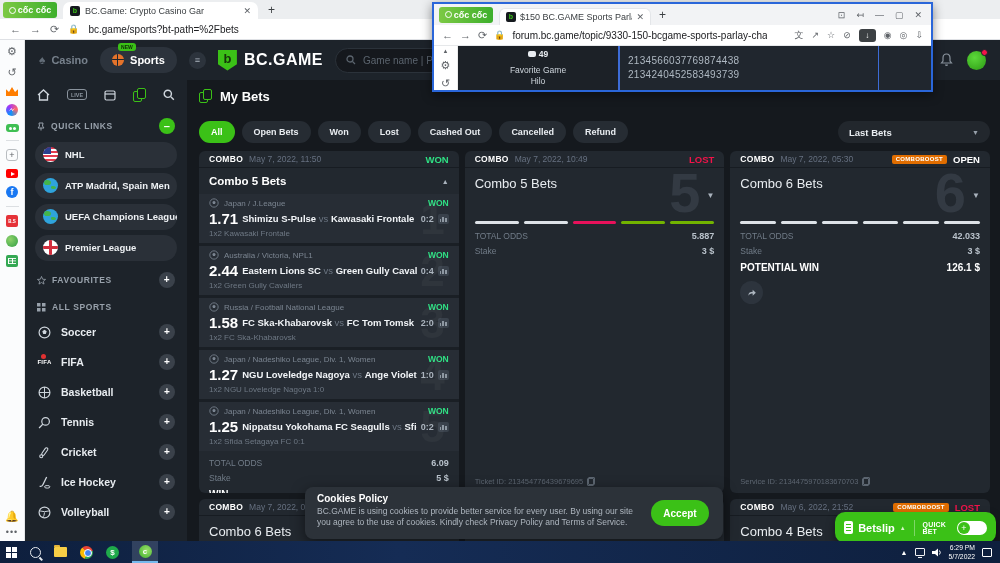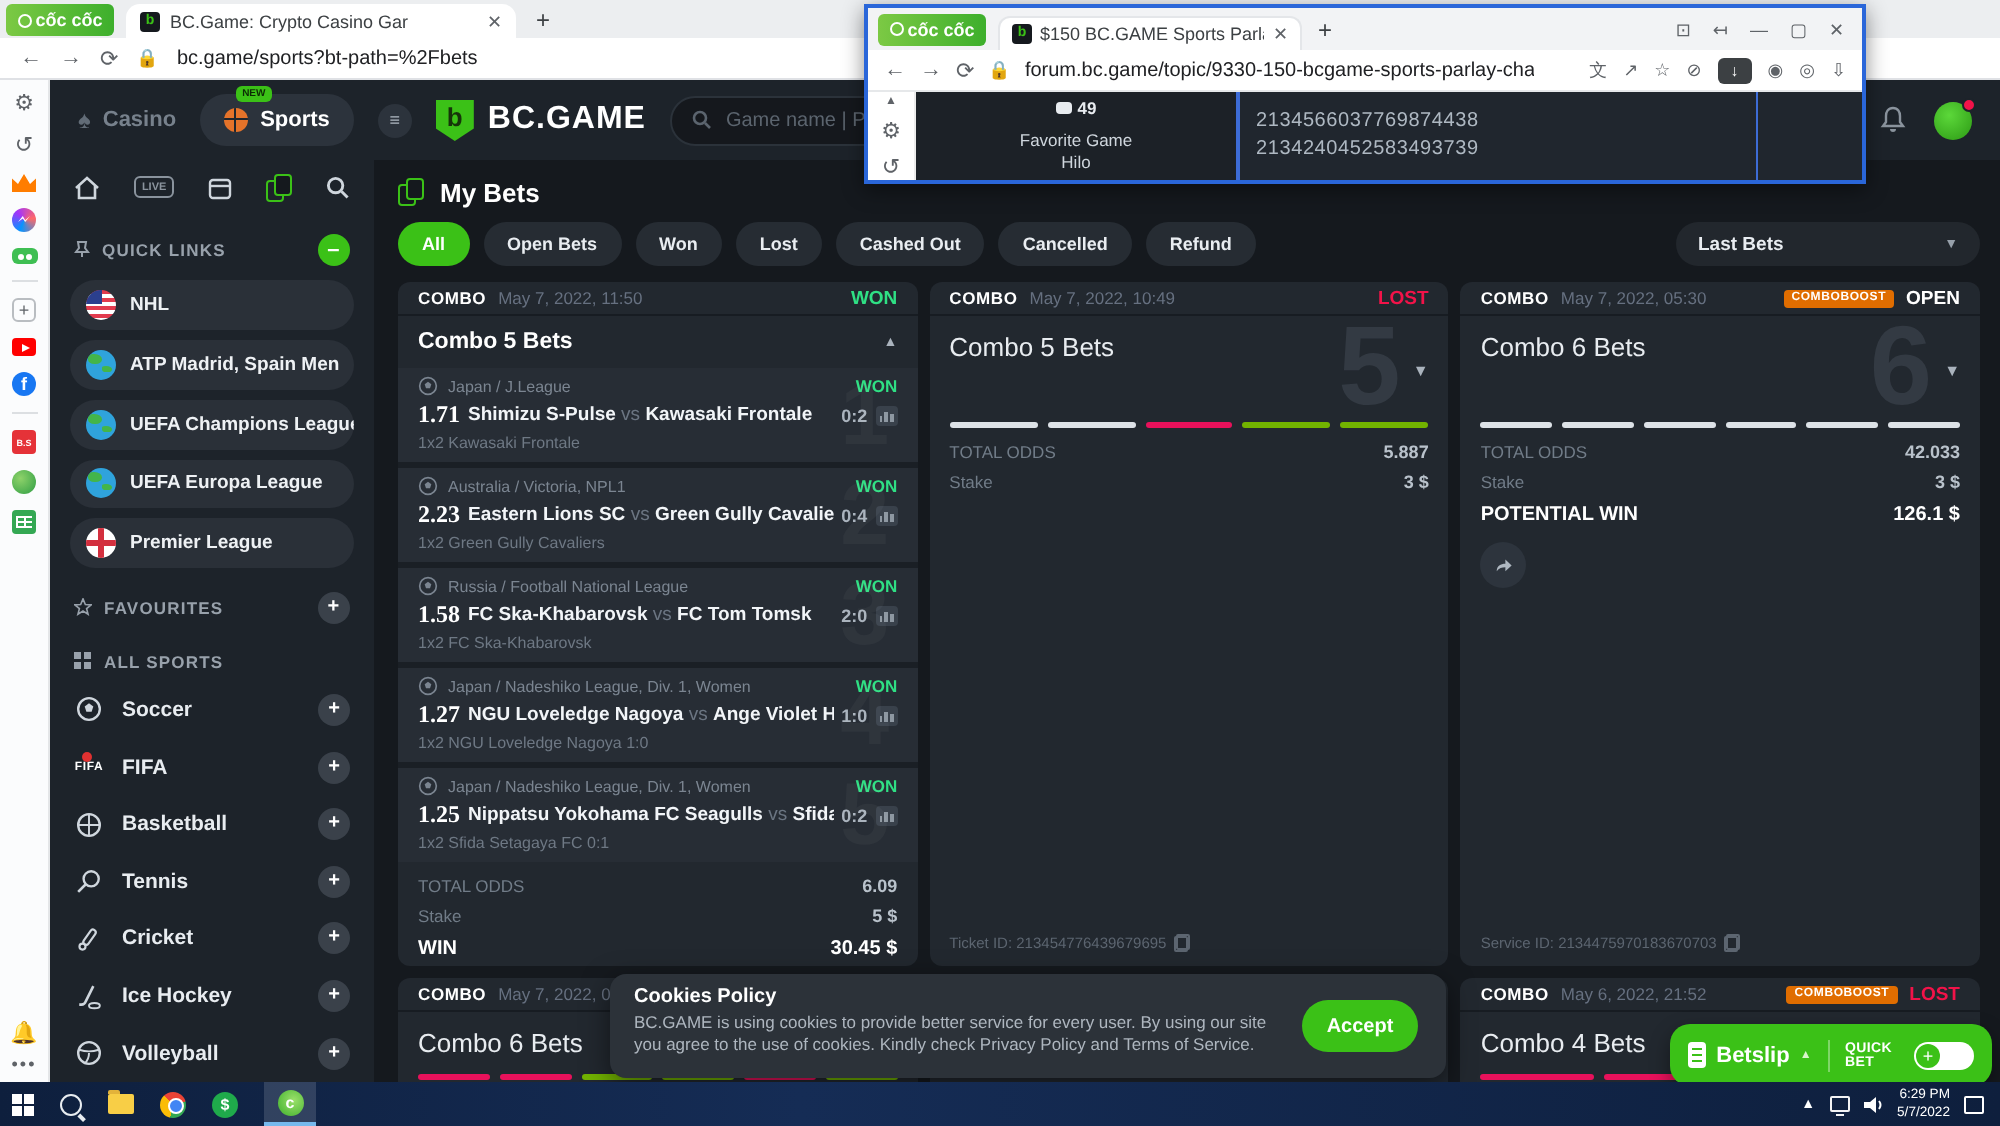--- a/index.html
+++ b/index.html
@@ -80,21 +80,21 @@
   .sport-ic { width:15px; display:flex; justify-content:center; color:#cfd6dd; flex:none;}
   .fifa-ic { color:#fff; font-weight:900; font-size:6px; letter-spacing:.3px; position:relative; }
   .fifa-ic:after { content:""; position:absolute; top:-5px; left:4px; width:5px; height:5px; background:#e03131; border-radius:50%; }
 
   .bc-content { flex:1; background:#15191e; padding:5px 10px 0 12px; position:relative; overflow:hidden; }
   .page-title { gap:8px; height:22px; }
   .page-title span { color:#fff; font-weight:900; font-size:13px; }
   .pages-ic { width:13px; height:14px; position:relative; }
   .pages-ic i, .pages-ic b { position:absolute; border:1.5px solid #3bc117; border-radius:2px; width:9px; height:11px; }
   .pages-ic i { left:0; bottom:0; } .pages-ic b { right:0; top:0; background:#15191e; }
-  .chips { margin-top:4px; gap:7px; }
+  .chips { margin-top:14px; gap:7px; }
   .chip { height:22px; border-radius:11px; background:#262c33; color:#e9edf1; font-size:9px; font-weight:800; padding:0 12px; display:flex; align-items:center; }
   .chip.active { background:#3bc117; color:#fff; }
   .lastbets { margin-left:auto; width:152px; height:22px; border-radius:11px; background:#22272d; color:#e9edf1; font-size:9.5px; font-weight:800; display:flex; align-items:center; padding:0 11px; }
   .lastbets i { margin-left:auto; font-style:normal; color:#97a0aa; font-size:7px; }
 
   .cards { display:grid; grid-template-columns:1fr 1fr 1fr; grid-template-rows:342px 120px; gap:6px; margin-top:8px; }
   .card { background:#22282f; border-radius:6px; display:flex; flex-direction:column; overflow:hidden; position:relative; }
   .card-head { height:17px; flex:none; display:flex; align-items:center; gap:6px; padding:0 10px; border-bottom:1px solid #171c22; }
   .ctype { color:#fff; font-weight:900; font-size:8.5px; letter-spacing:.3px; }
   .cdate { color:#667080; font-size:8.5px; }
@@ -103,21 +103,21 @@
   .boost { margin-left:auto; background:#e06d00; color:#fff; font-size:6px; font-weight:900; border-radius:2px; padding:1.5px 4px; letter-spacing:.3px; }
   .boost + .cstat { margin-left:0; }
   .combo-row { display:flex; align-items:center; padding:7px 10px; color:#fff; font-weight:700; font-size:11.5px; }
   .caret { margin-left:auto; color:#aab3bd; font-size:7px; }
   .legs { background:#1a1f25; display:flex; flex-direction:column; gap:3px; }
   .leg { background:#272d35; padding:4px 10px 5px; position:relative; overflow:hidden; }
   .leg-top { gap:5px; }
   .league { color:#7b8591; font-size:8px; }
   .leg-won { margin-left:auto; color:#2fe084; font-weight:900; font-size:8.5px; }
   .leg-mid { gap:4px; margin-top:2px; }
-  .odds { color:#fff; font-weight:900; font-size:12px;font-family:Liberation Serif, serif; }
+  .odds { color:#fff; font-weight:900; font-size:15px; }
   .teams { color:#f2f5f8; font-weight:800; font-size:9.5px; white-space:nowrap; overflow:hidden; flex:1; }
   .teams .vs { color:#6b7582; font-weight:400; }
   .score { color:#aab3bd; font-weight:800; font-size:9px; }
   .stats-ic { width:11px; height:10px; background:#39414b; border-radius:2px; display:flex; align-items:flex-end; gap:1px; padding:2px; flex:none;}
   .stats-ic i { width:2px; background:#8e98a2; display:block; }
   .pick { color:#6e7884; font-size:8px; margin-top:2px; }
   .ghost { position:absolute; right:14px; top:50%; transform:translateY(-50%); font-size:44px; font-weight:900; color:rgba(255,255,255,.04); }
   .meta { padding:0 10px; }
   .meta-row { height:15px; display:flex; align-items:center; }
   .meta-row .lab { color:#717c88; font-size:8.5px; }
@@ -313,24 +313,20 @@
           </div>
         <div class="ql-item">
             <span class="flag globe"></span>
             <span>ATP Madrid, Spain Men</span>
           </div>
         <div class="ql-item">
             <span class="flag globe"></span>
             <span>UEFA Champions League</span>
           </div>
         <div class="ql-item">
-            <span class="flag globe"></span>
-            <span>UEFA Europa League</span>
-          </div>
-        <div class="ql-item">
             <span class="flag eng"></span>
             <span>Premier League</span>
           </div>
 
         <div class="sec-head">
           <svg width="9" height="9" viewBox="0 0 10 10">
               <path d="M5 0.5 L6.3 3.6 L9.5 3.8 L7 5.9 L7.8 9 L5 7.2 L2.2 9 L3 5.9 L0.5 3.8 L3.7 3.6 Z" fill="none" stroke="#98a1ab" stroke-width=".9"></path>
             </svg>
           <span>FAVOURITES</span>
           <span class="circle-btn gray">+</span>
@@ -473,21 +469,21 @@
                 <span class="ghost">2</span>
                 <div class="r leg-top">
                     <svg width="10" height="10" viewBox="0 0 12 12">
                       <circle cx="6" cy="6" r="5" fill="none" stroke="#7b8591"></circle>
                       <path d="M6 3.4 L8 4.9 L7.2 7.3 H4.8 L4 4.9 Z" fill="#7b8591"></path>
                     </svg>
                     <span class="league">Australia / Victoria, NPL1</span>
                     <span class="leg-won">WON</span>
                   </div>
                 <div class="r leg-mid">
-                    <span class="odds">2.23</span>
+                    <span class="odds">2.44</span>
                     <span class="teams"><b>Eastern Lions SC</b> <span class="vs">vs</span> <b>Green Gully Cavaliers</b></span>
                     <span class="score">0:4</span>
                     <span class="stats-ic">
                       <i style="height:3px"></i>
                       <i style="height:5px"></i>
                       <i style="height:4px"></i>
                     </span>
                   </div>
                 <div class="pick">1x2 Green Gully Cavaliers</div>
               </div>

